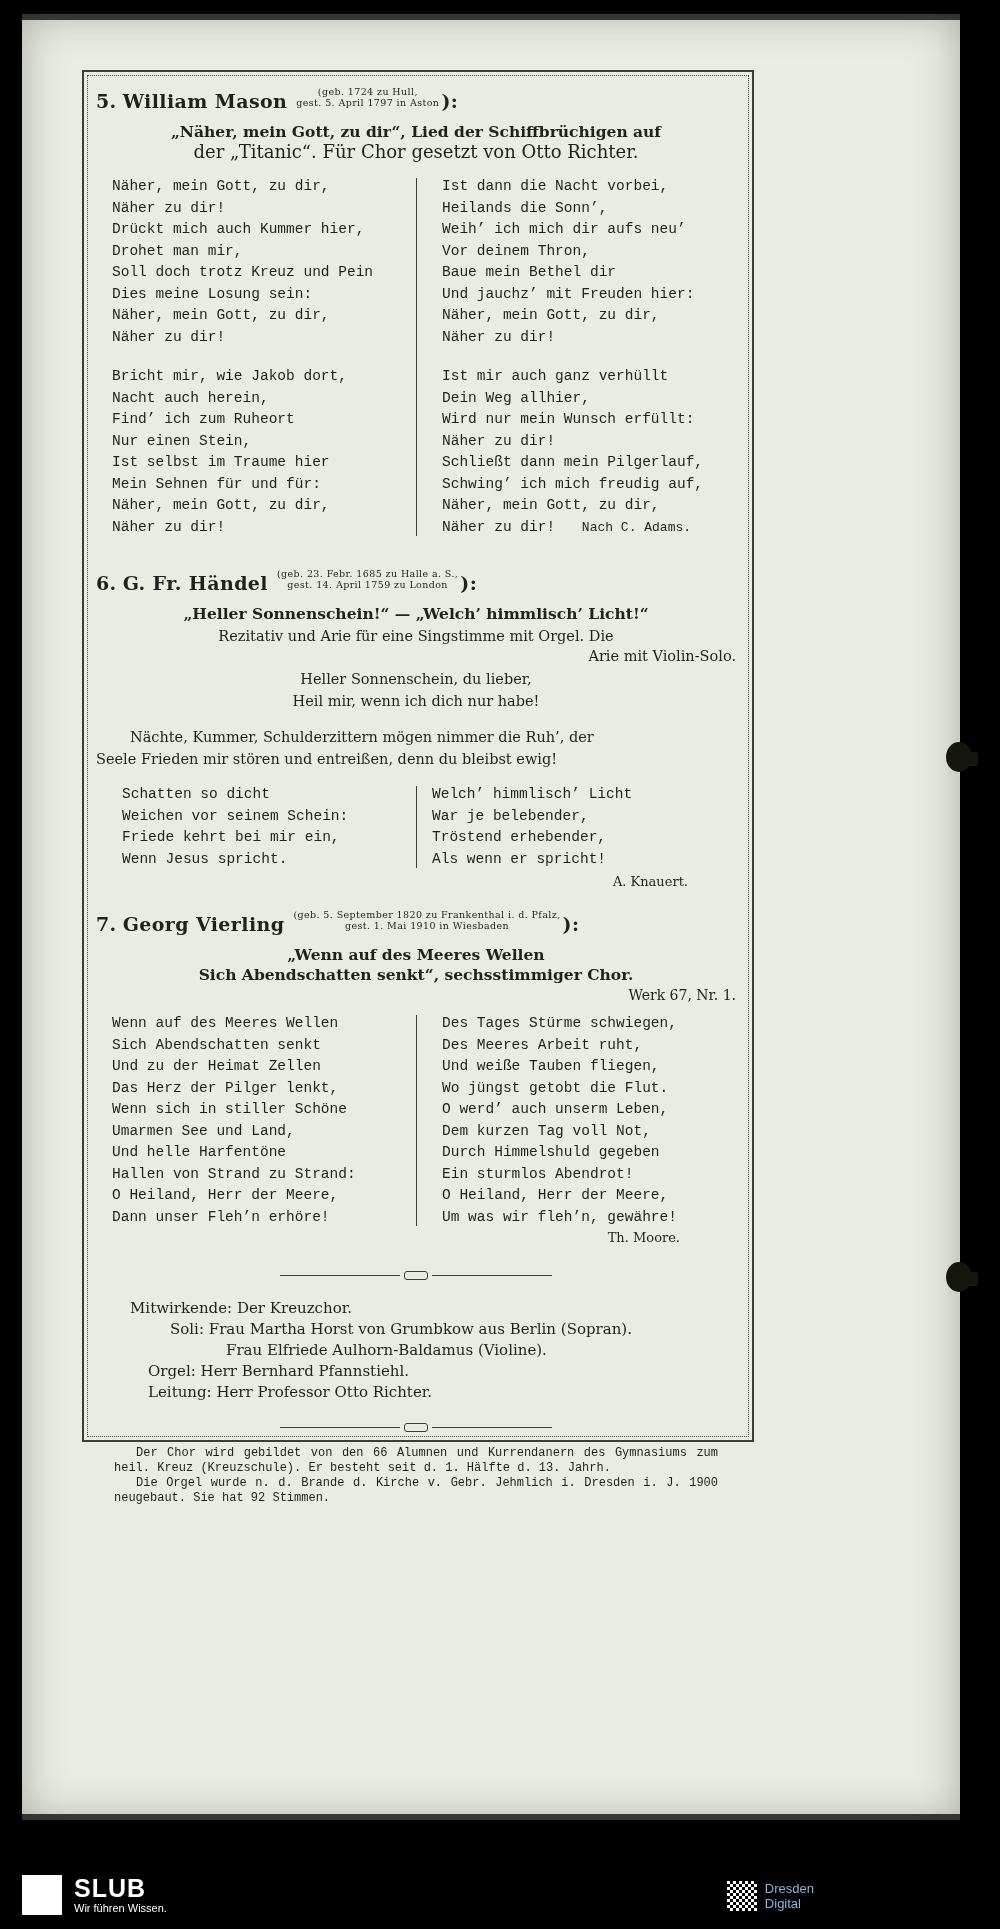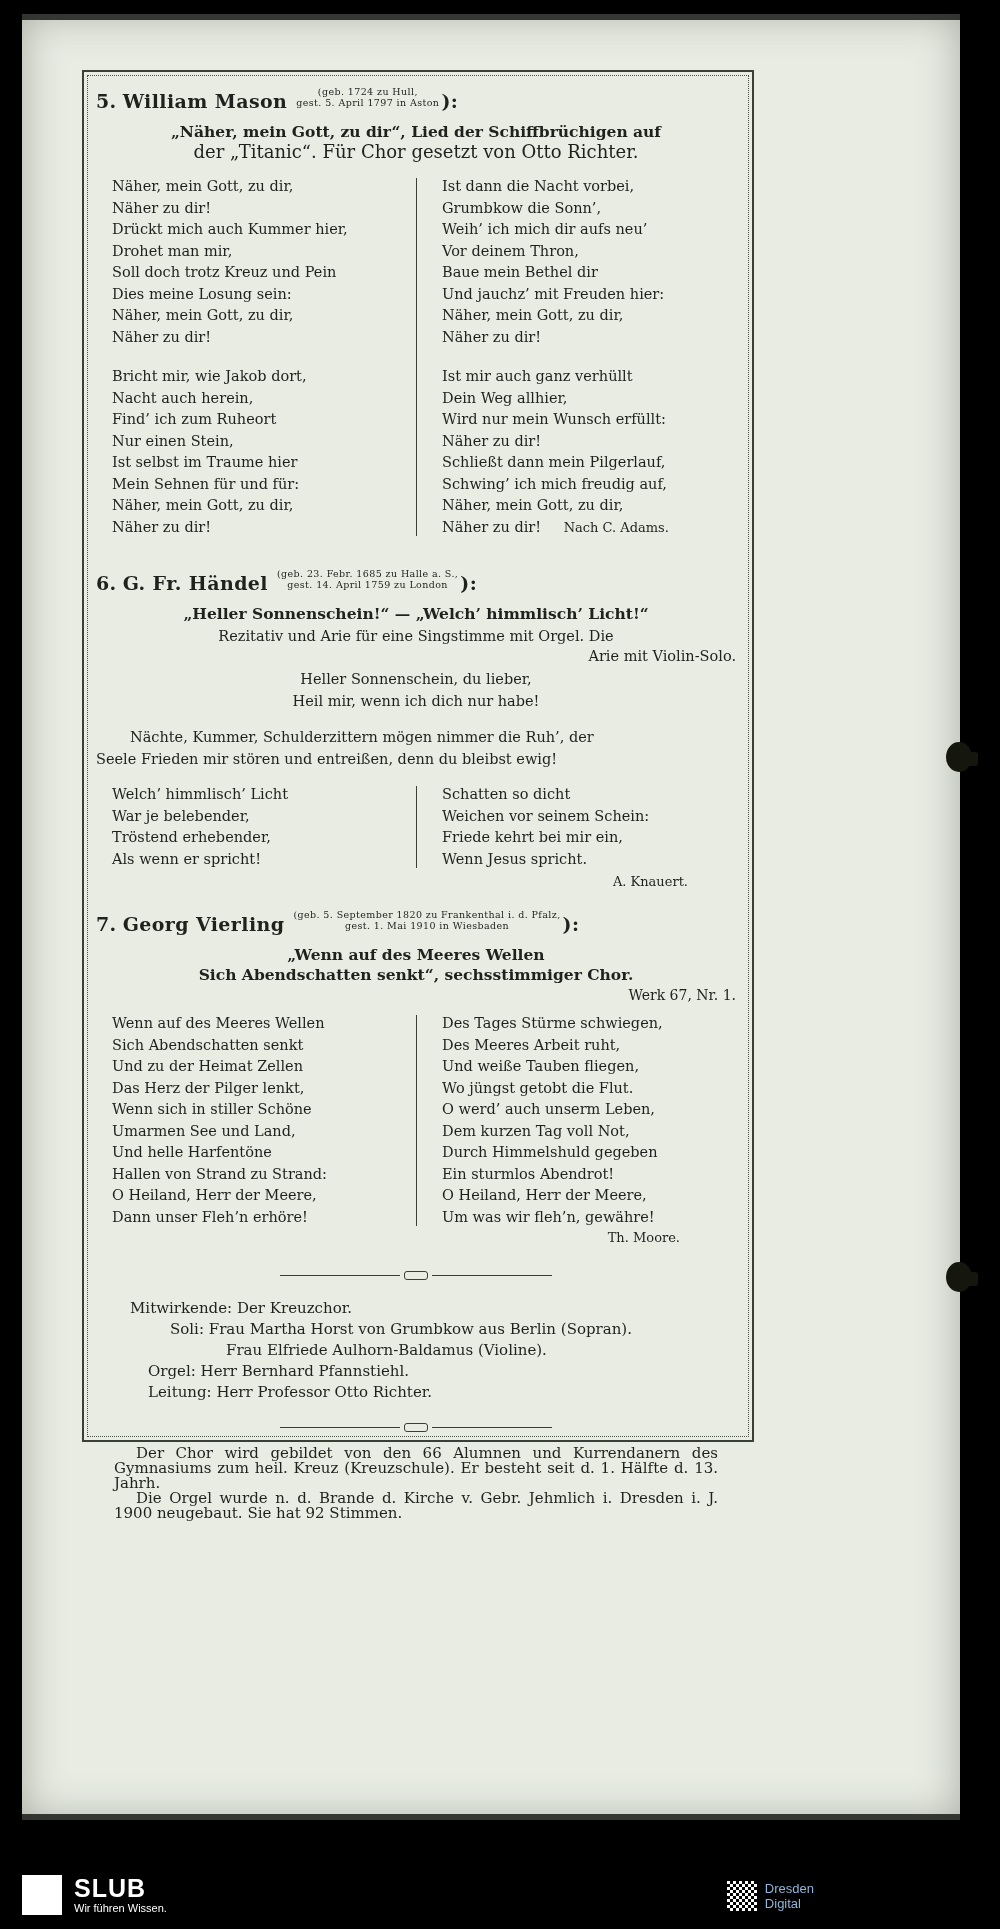--- a/index.html
+++ b/index.html
@@ -27,43 +27,43 @@
     vertical-align:2px;text-align:center;margin:0 2px;}
   .work{text-align:center;font-size:15.5px;line-height:20px;font-weight:bold;margin:10px 0 2px;}
   .work .sub{font-weight:normal;font-size:18px;}
   .subtitle{text-align:center;font-size:14.5px;line-height:20px;margin:2px 0 0;}
 
   .cols{display:flex;margin-top:14px;position:relative;}
   .col{width:50%;box-sizing:border-box;font-size:14.5px;line-height:21.5px;}
   .col.left{padding-left:16px;padding-right:14px;}
   .col.right{padding-left:26px;}
   .rule{position:absolute;left:50%;top:2px;bottom:2px;width:1px;background:#3a3f38;}
-  .stanza{margin-bottom:18px;}
+  .stanza{margin-bottom:18px;font-family:Liberation Mono, monospace;}
   .stanza:last-child{margin-bottom:0;}
   .line{white-space:nowrap;}
   .attrib-right{text-align:right;font-size:13px;}
 
   .verse-center{text-align:center;font-size:14.5px;line-height:22px;margin:2px 0 0;}
   .verse-center .l{display:block;}
   .prose{font-size:14.5px;line-height:22px;margin:14px 0 0;text-align:justify;}
   .prose .ind{display:block;}
 
   .werk{text-align:right;font-size:14px;margin-top:2px;}
 
   .sep{display:flex;justify-content:center;align-items:center;margin:26px 0 18px;}
   .sep .bar{width:120px;height:1px;background:#3a3f38;}
   .sep .dot{width:22px;height:7px;border:1px solid #3a3f38;border-radius:3px;margin:0 4px;}
 
   .credits{font-size:15px;line-height:21px;margin-left:34px;}
   .credits .i1{margin-left:40px;}
   .credits .i2{margin-left:96px;}
   .credits .i3{margin-left:18px;}
 
-  .footnote{font-size:15px;line-height:15px;text-align:justify;
-    padding:0 18px;}
+  .footnote{font-size:12px;line-height:15px;text-align:justify;
+    padding:0 18px;font-family:Liberation Mono, monospace;}
   .footnote .p{text-indent:22px;}
 
   
   .punch{position:absolute;background:#15170f;border-radius:50%;}
   .punch-tab{position:absolute;background:#15170f;}
 
   
   .bottombar{position:absolute;left:0;bottom:0;width:836px;height:86px;background:#000;}
   .slub{position:absolute;left:22px;bottom:14px;color:#fff;display:flex;align-items:center;}
   .slub .mark{width:40px;height:40px;background:#fff;margin-right:12px;}
@@ -127,21 +127,21 @@
             <div class="line">Nur einen Stein,</div>
             <div class="line">Ist selbst im Traume hier</div>
             <div class="line">Mein Sehnen für und für:</div>
             <div class="line">Näher, mein Gott, zu dir,</div>
             <div class="line">Näher zu dir!</div>
           </div>
         </div>
         <div class="col right">
           <div class="stanza">
             <div class="line">Ist dann die Nacht vorbei,</div>
-            <div class="line">Grumbkow die Sonn’,</div>
+            <div class="line">Heilands die Sonn’,</div>
             <div class="line">Weih’ ich mich dir aufs neu’</div>
             <div class="line">Vor deinem Thron,</div>
             <div class="line">Baue mein Bethel dir</div>
             <div class="line">Und jauchz’ mit Freuden hier:</div>
             <div class="line">Näher, mein Gott, zu dir,</div>
             <div class="line">Näher zu dir!</div>
           </div>
           <div class="stanza">
             <div class="line">Ist mir auch ganz verhüllt</div>
             <div class="line">Dein Weg allhier,</div>
@@ -178,34 +178,34 @@
         <span class="l">Heil mir, wenn ich dich nur habe!</span>
       </div>
 
       <div class="prose">
         <span class="ind" style="text-indent:34px;">Nächte, Kummer, Schulderzittern mögen nimmer die Ruh’, der</span>
         <span class="ind">Seele Frieden mir stören und entreißen, denn du bleibst ewig!</span>
       </div>
 
       <div class="cols">
         <div class="rule"></div>
+        <div class="col right">
+          <div class="stanza">
+            <div class="line">Schatten so dicht</div>
+            <div class="line">Weichen vor seinem Schein:</div>
+            <div class="line">Friede kehrt bei mir ein,</div>
+            <div class="line">Wenn Jesus spricht.</div>
+          </div>
+        </div>
         <div class="col left">
           <div class="stanza">
             <div class="line">Welch’ himmlisch’ Licht</div>
             <div class="line">War je belebender,</div>
             <div class="line">Tröstend erhebender,</div>
             <div class="line">Als wenn er spricht!</div>
-          </div>
-        </div>
-        <div class="col right">
-          <div class="stanza">
-            <div class="line">Schatten so dicht</div>
-            <div class="line">Weichen vor seinem Schein:</div>
-            <div class="line">Friede kehrt bei mir ein,</div>
-            <div class="line">Wenn Jesus spricht.</div>
           </div>
         </div>
       </div>
       <div class="attrib-right" style="margin-top:4px;padding-right:48px;">A. Knauert.</div>
     </div>
 
     <div style="margin-top:20px;">
       <div class="num-title">
         <span class="n">7.</span><span>Georg Vierling</span>
         <span class="dates">

